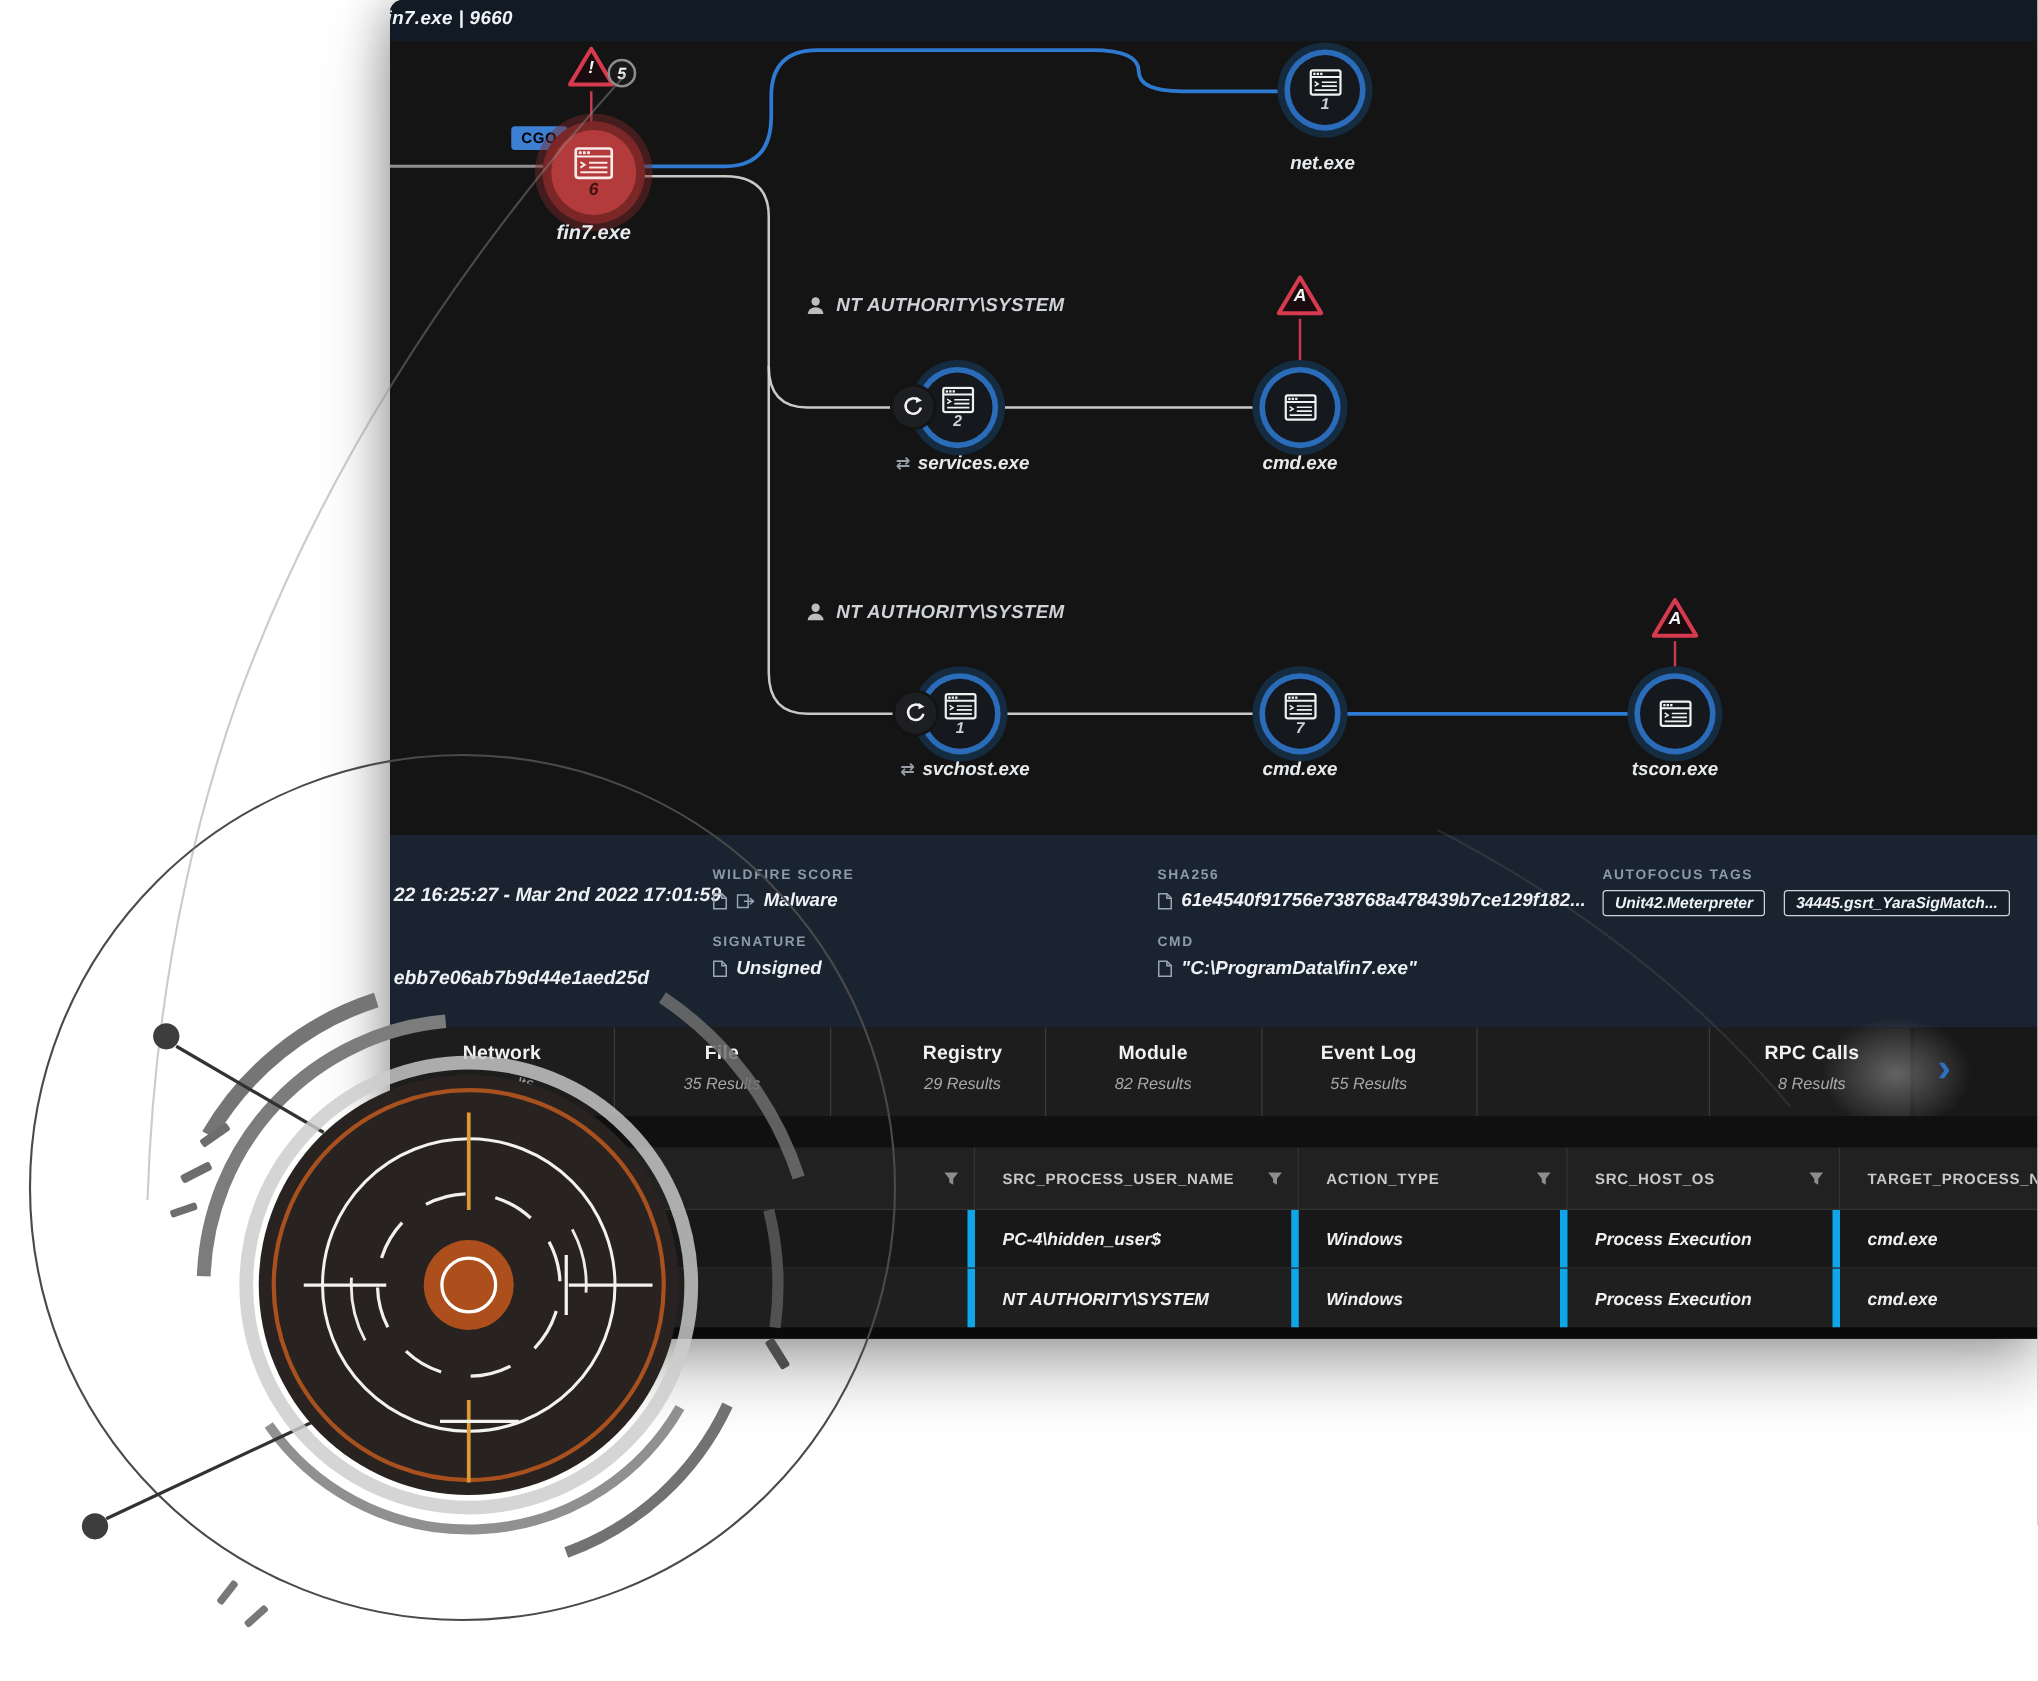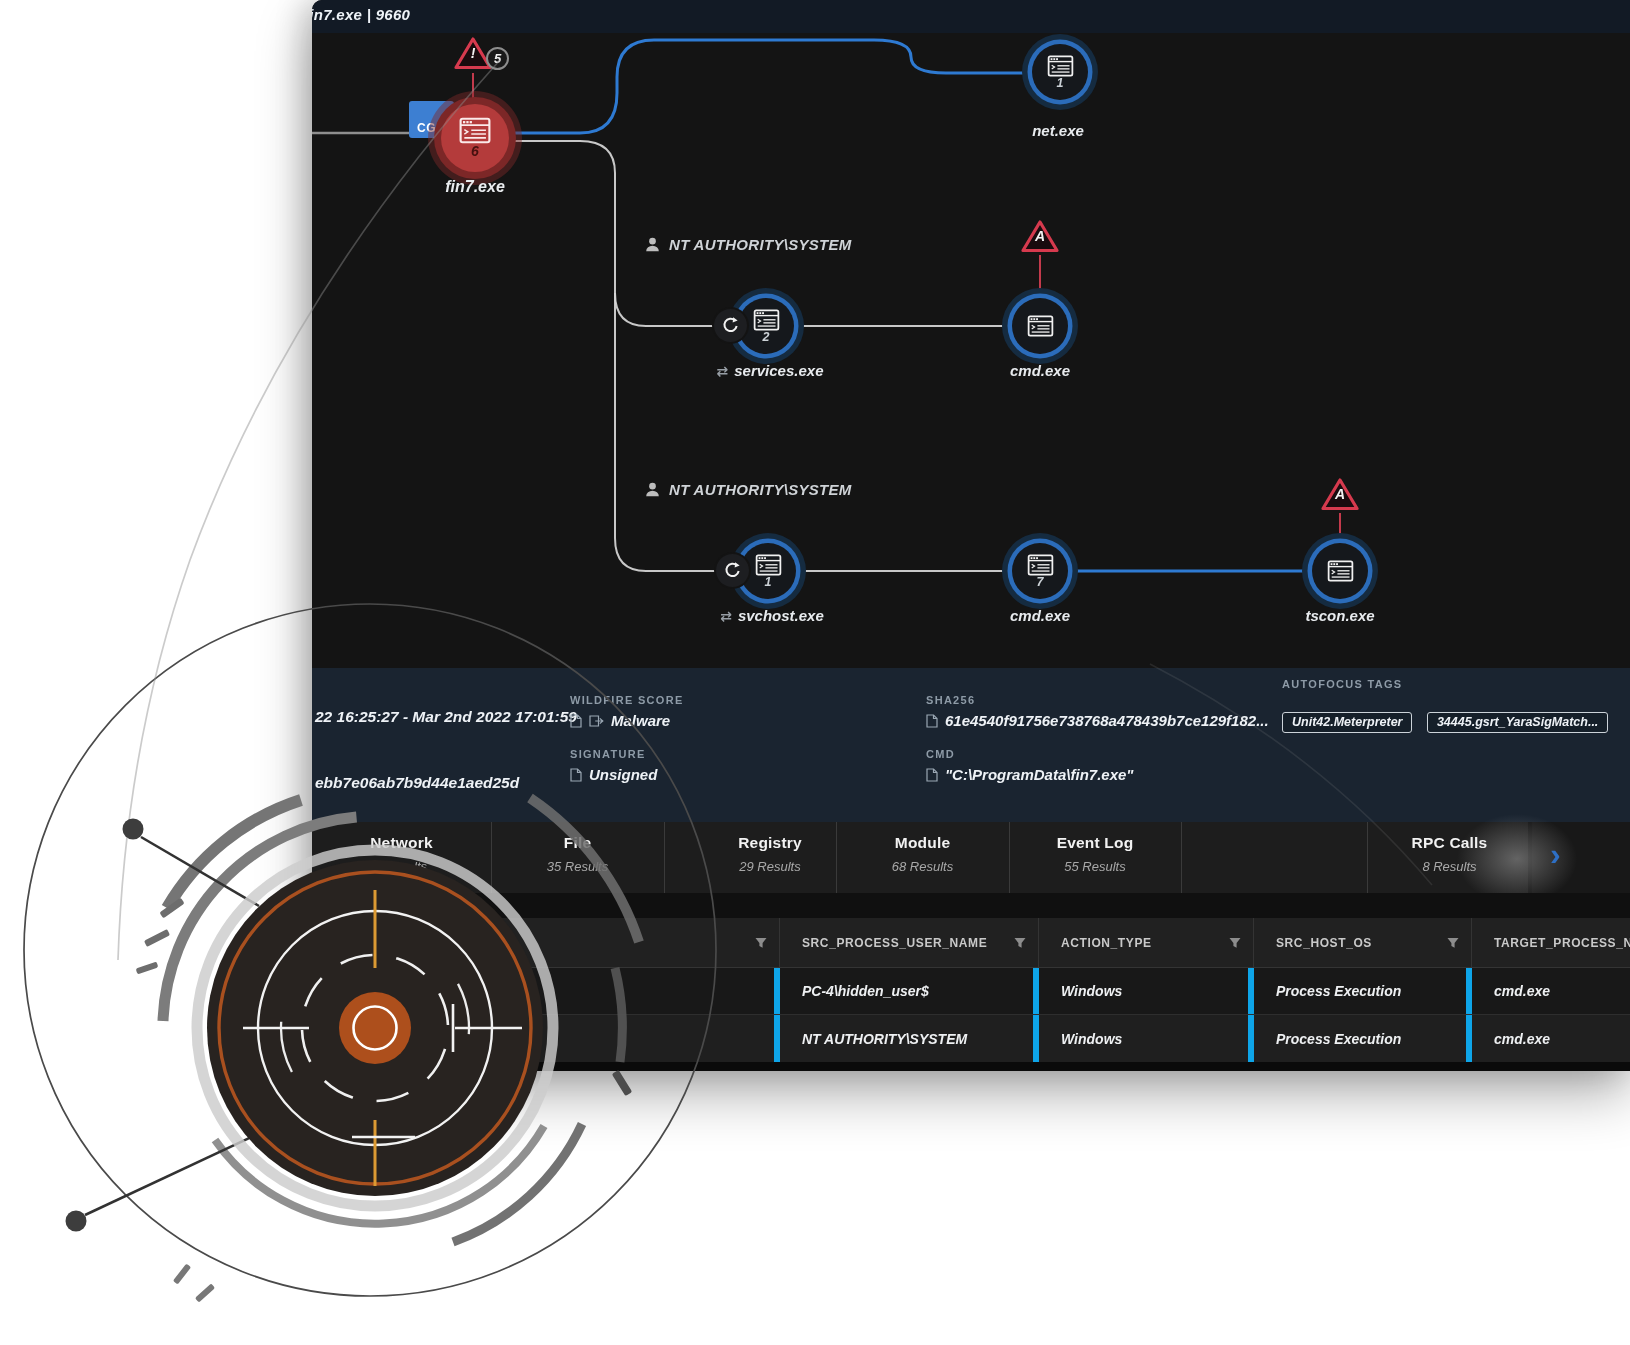--- a/index.html
+++ b/index.html
@@ -41,22 +41,22 @@
   .graph-user{position:absolute;display:flex;align-items:center;gap:9px;color:#cfd3d7;
     font-size:15px;font-weight:bold;font-style:italic;letter-spacing:.3px;}
   .graph-user svg{color:#bdbdbd;}
 
   .tri{position:absolute;width:40px;height:35px;}
   .tri .tri-letter{position:absolute;left:0;top:9px;width:100%;text-align:center;
     color:#f4f4f4;font-size:14px;font-weight:bold;font-style:italic;}
   .warn-count{position:absolute;width:23px;height:23px;border-radius:50%;background:#191919;
     border:2px solid #8d8d8d;color:#efefef;font-size:13px;font-weight:bold;font-style:italic;
     display:flex;align-items:center;justify-content:center;}
-  .cgo-badge{position:absolute;background:#3d7fd2;color:#ffffff;font-size:12px;font-weight:bold;
-    padding:20px 8px 3px;border-radius:3px;letter-spacing:.5px;}
+  .cgo-badge{position:absolute;background:#3d7fd2;color:#000000;font-size:12px;font-weight:bold;
+    padding:2px 8px 3px;border-radius:3px;letter-spacing:.5px;}
 
   
   .details{position:absolute;left:0;top:668px;width:1318px;height:154px;background:#1a2430;}
   .d-label{position:absolute;font-size:11px;font-weight:bold;letter-spacing:1.3px;color:#8e9ba7;}
   .d-value{position:absolute;display:flex;align-items:center;gap:7px;font-size:15px;font-weight:bold;
     font-style:italic;color:#eef2f6;white-space:nowrap;}
   .d-value svg{color:#9aa7b3;flex:none;}
   .d-plain{position:absolute;font-size:15.5px;font-weight:bold;font-style:italic;color:#eef2f6;white-space:nowrap;}
   .tag-chip{display:inline-block;border:1px solid #ccd3d9;border-radius:3px;padding:2px 9px 3px;
     font-size:12.5px;font-weight:bold;font-style:italic;color:#eef2f6;background:rgba(8,14,20,.25);
@@ -306,21 +306,21 @@
         <span>61e4540f91756e738768a478439b7ce129f182...</span>
       </div>
       <div class="d-label" style="left:614px;top:80px;">CMD</div>
       <div class="d-value" style="left:614px;top:98px;">
         <svg width="12" height="14">
             <use href="#ic-file"></use>
           </svg>
         <span>"C:\ProgramData\fin7.exe"</span>
       </div>
 
-      <div class="d-label" style="left:970px;top:10px;">AUTOFOCUS TAGS</div>
+      <div class="d-label" style="left:970px;top:26px;">AUTOFOCUS TAGS</div>
       <div class="tags-row" style="left:970px;top:44px;">
         <span class="tag-chip">Unit42.Meterpreter</span>
         <span class="tag-chip">34445.gsrt_YaraSigMatch...</span>
       </div>
     </div>
 
     <div class="tabsbar">
       <div class="tab network" style="left:0;width:179px;">
         <span class="tab-label">Network</span>
           <span class="tab-results">lts</span>
@@ -328,21 +328,21 @@
       <div class="tab" style="left:179px;width:173px;">
         <span class="tab-label">File</span>
           <span class="tab-results">35 Results</span>
       </div>
       <div class="tab" style="left:372px;width:172px;">
         <span class="tab-label">Registry</span>
           <span class="tab-results">29 Results</span>
       </div>
       <div class="tab" style="left:524px;width:173px;">
         <span class="tab-label">Module</span>
-          <span class="tab-results">68 Results</span>
+          <span class="tab-results">82 Results</span>
       </div>
       <div class="tab" style="left:697px;width:172px;">
         <span class="tab-label">Event Log</span>
           <span class="tab-results">55 Results</span>
       </div>
       <div class="tab" style="left:1055px;width:165px;">
         <span class="tab-label">RPC Calls</span>
           <span class="tab-results">8 Results</span>
       </div>
       <div class="tab-sep" style="left:179px;"></div>

